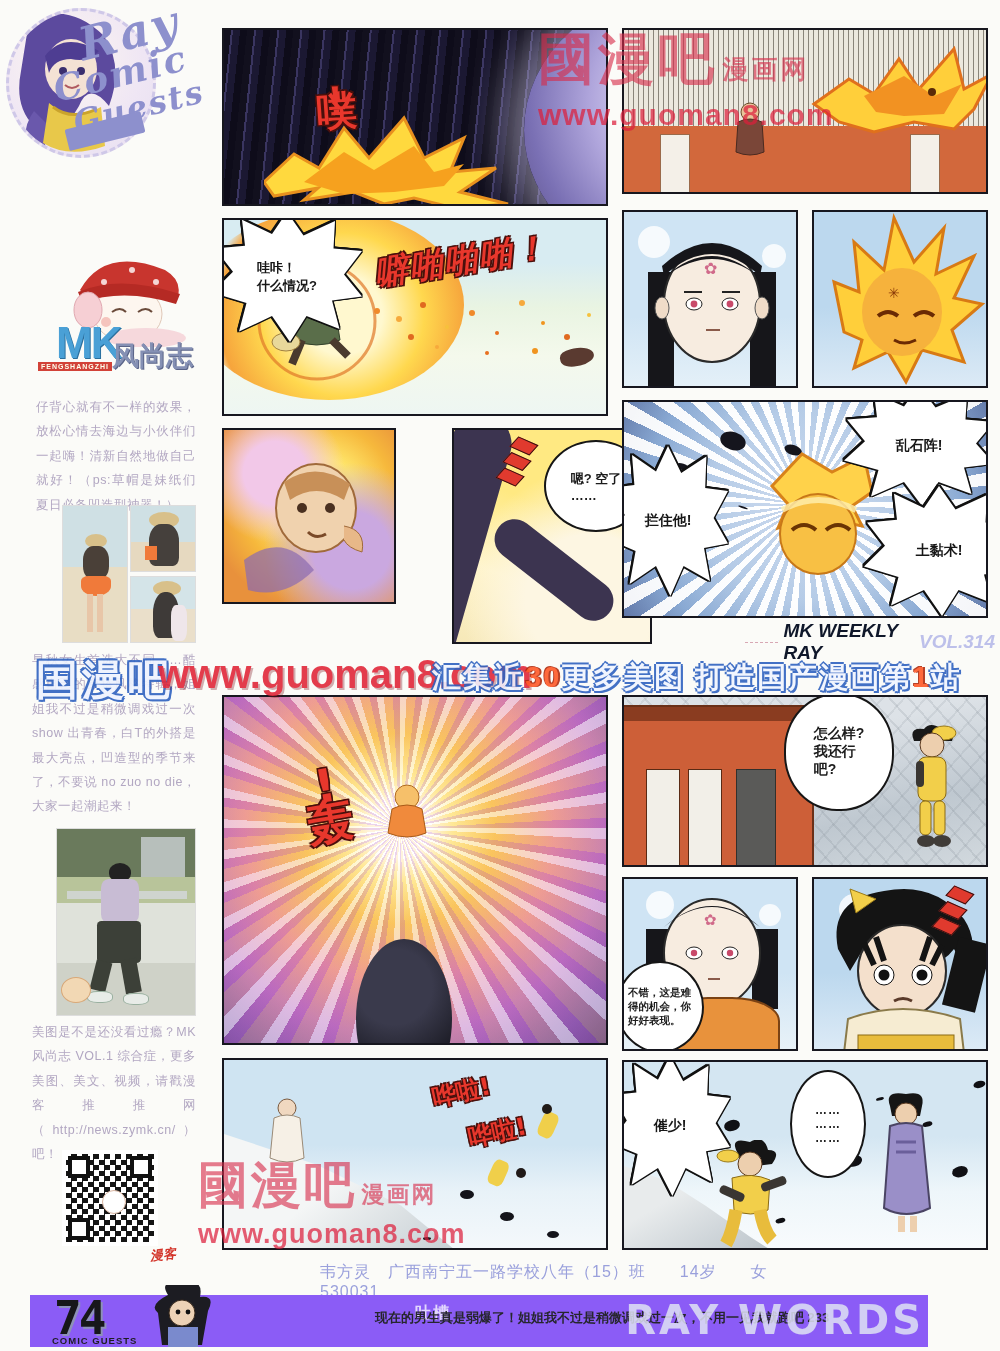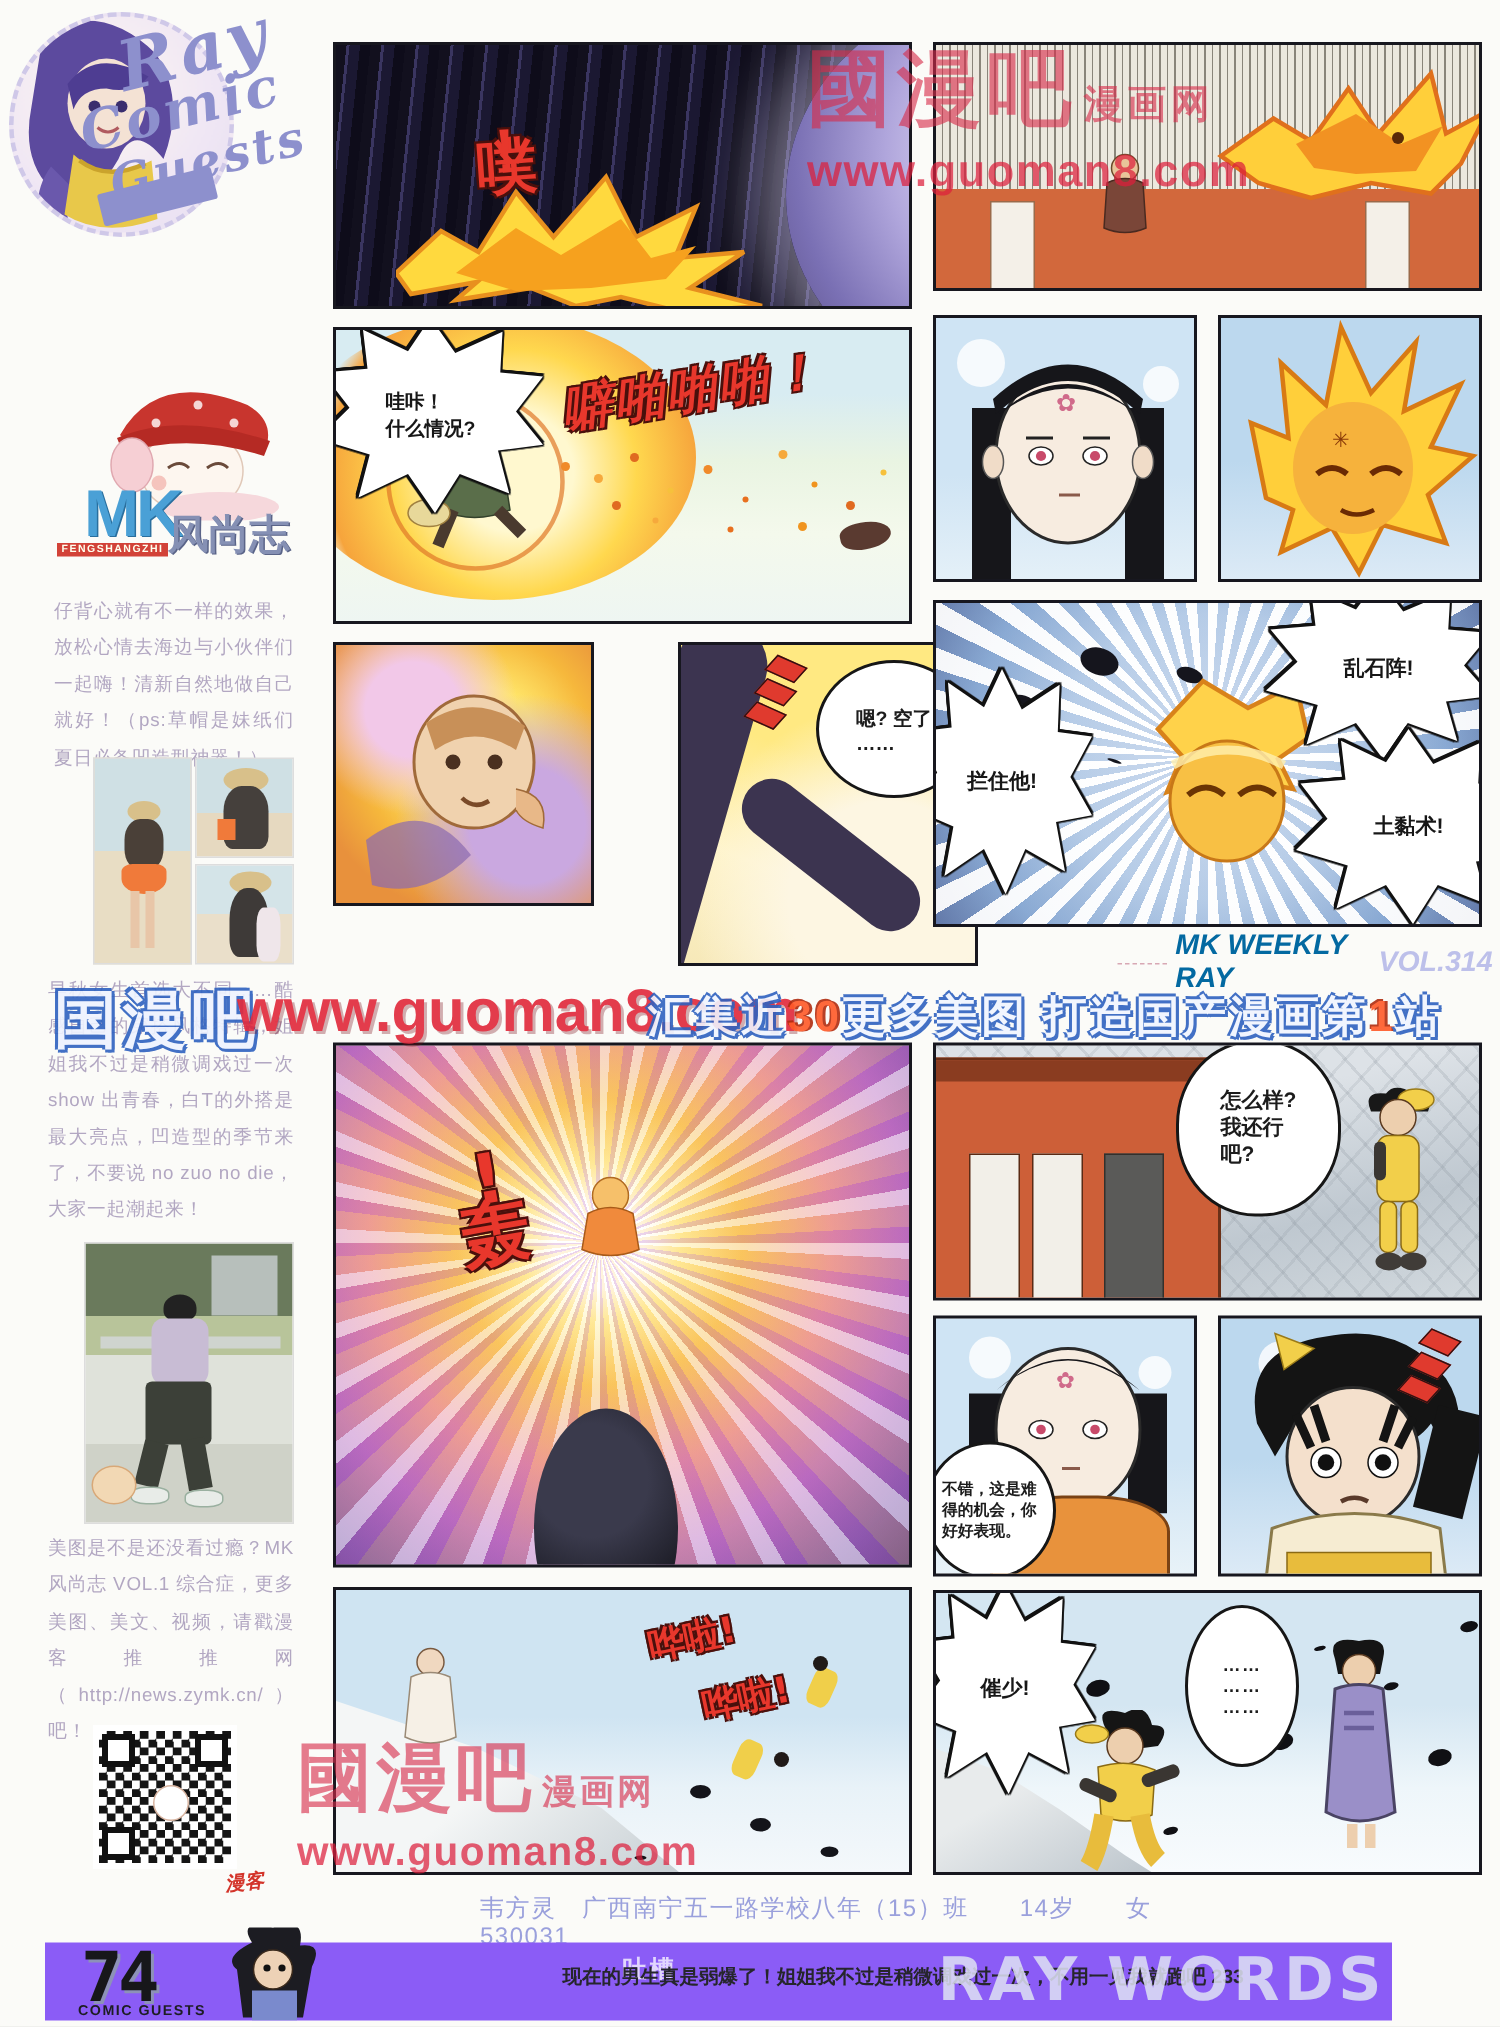--- a/index.html
+++ b/index.html
@@ -55,21 +55,21 @@
                text-shadow:2px 0 0 #2f62c0,-2px 0 0 #2f62c0,0 2px 0 #2f62c0,0 -2px 0 #2f62c0,
                            2px 2px 0 #2f62c0,-2px -2px 0 #2f62c0;letter-spacing:4px;opacity:.9;}
   .banner-url{position:absolute;font-size:40px;font-weight:900;color:#e22c3e;letter-spacing:0px;
               text-shadow:2px 2px 0 rgba(120,10,20,.35);opacity:.92;}
   .banner-slogan{position:absolute;font-size:29px;font-weight:900;letter-spacing:2px;opacity:.9;}
   .banner-slogan .b{color:#f0f5ff;text-shadow:2px 0 0 #2f62c0,-2px 0 0 #2f62c0,0 2px 0 #2f62c0,
                     0 -2px 0 #2f62c0,2px 2px 0 #2f62c0;}
   .banner-slogan .r{color:#ff5a28;text-shadow:2px 0 0 #b02c10,-1px -1px 0 #b02c10;}
   .weekly{position:absolute;left:745px;top:620px;width:250px;display:flex;align-items:center;}
   .weekly .dash{width:38px;border-top:1.5px dashed #d8a8b4;margin-right:6px;}
-  .weekly .t{color:#0369a1;font-weight:900;font-size:19px;font-style:italic;letter-spacing:0;}
+  .weekly .t{color:#0f172a;font-weight:900;font-size:19px;font-style:italic;letter-spacing:0;}
   .weekly .v{color:#bdc0ea;font-weight:900;font-size:19px;font-style:italic;}
   
   .credit{position:absolute;left:320px;top:1262px;width:480px;color:#9aa0dc;font-size:16px;
           letter-spacing:1px;}
   .footbar{position:absolute;left:30px;top:1295px;width:898px;height:52px;background:#8b5cf6;}
   .foot-num{position:absolute;left:24px;top:-4px;font-family:"DejaVu Sans Mono",monospace;
             font-weight:900;font-size:46px;color:#17171a;letter-spacing:-3px;
             text-shadow:2px 2px 0 #8d91b8;}
   .foot-guests{position:absolute;left:22px;top:40px;font-size:9.5px;font-weight:bold;color:#1d1d22;
                letter-spacing:1px;}

